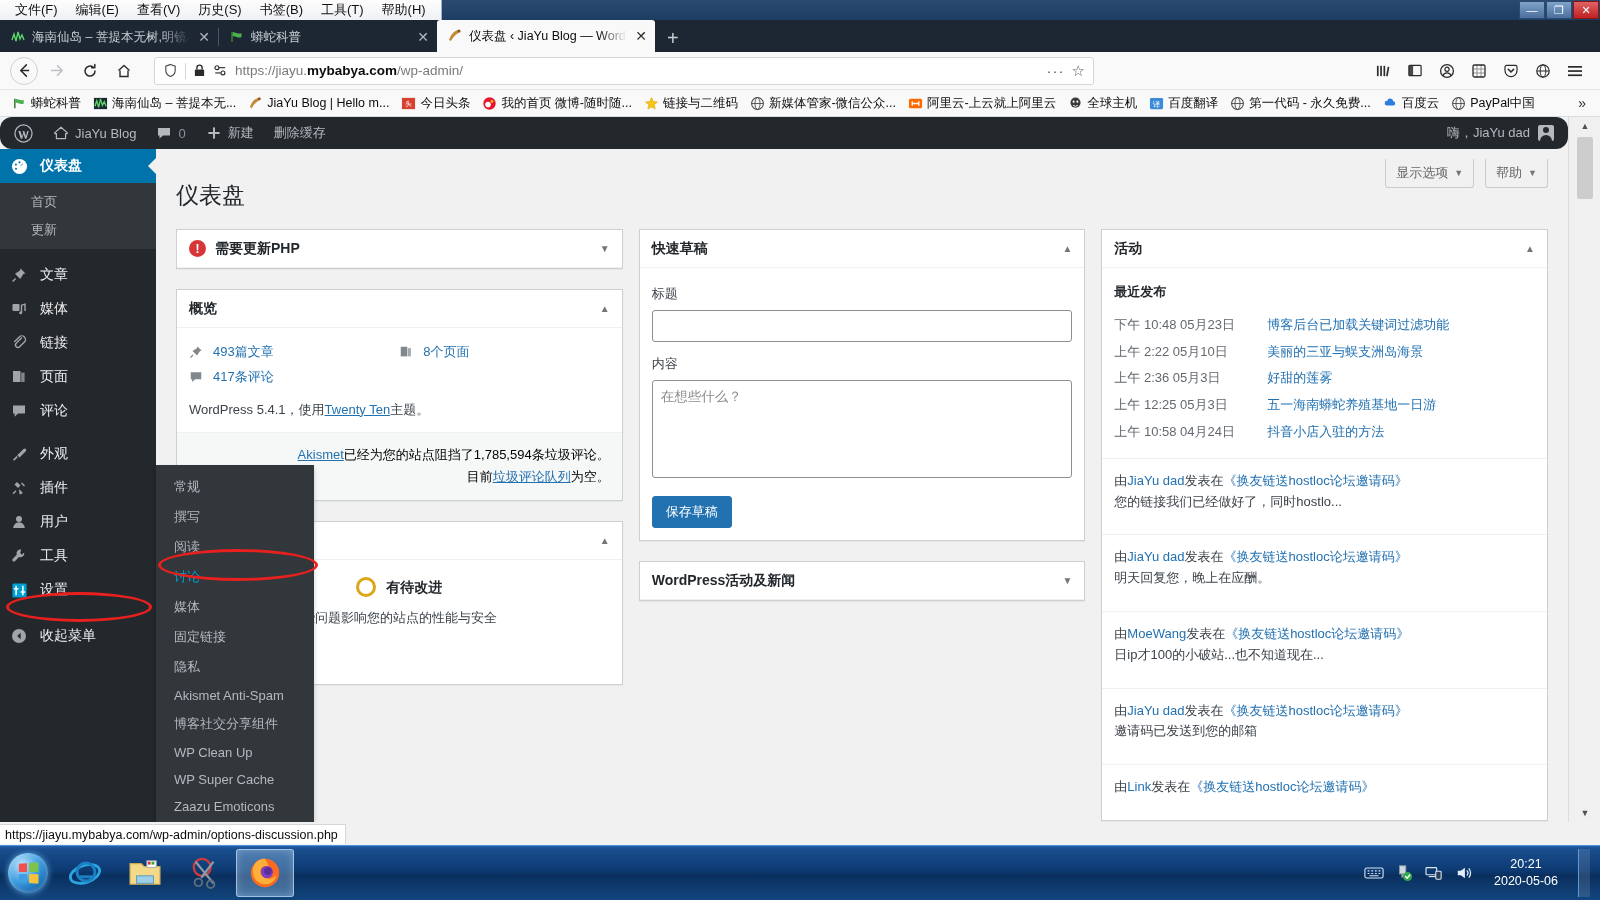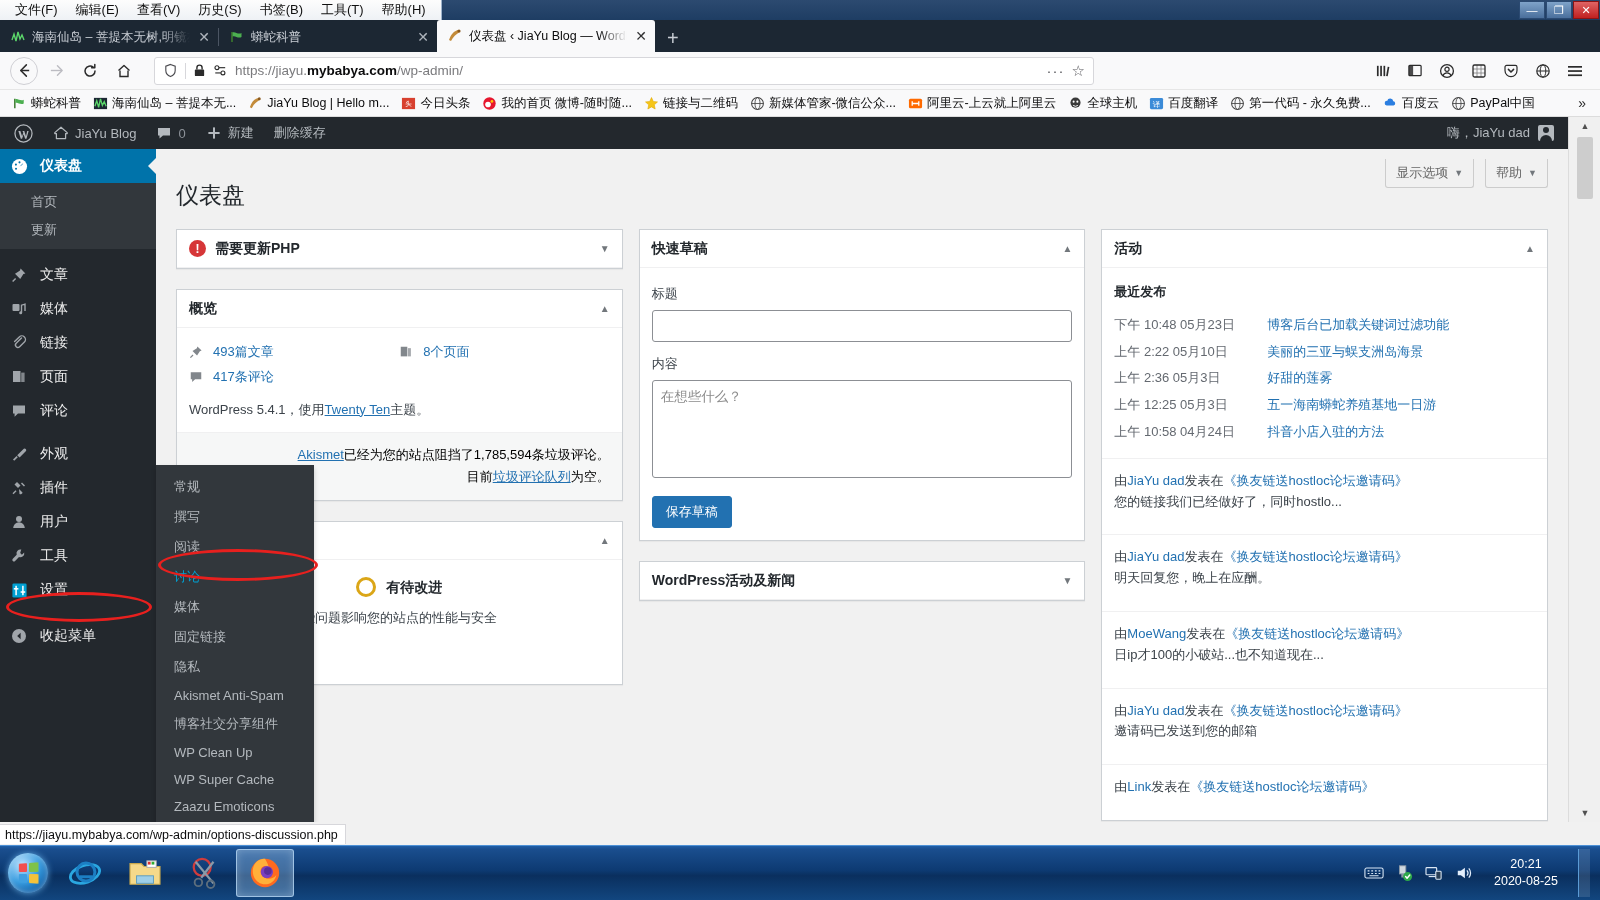--- a/index.html
+++ b/index.html
@@ -89,21 +89,21 @@
   }
   .bm { display:flex; align-items:center; gap:4px; padding:2px 6px; }
   .bm .bmico { width:15px; height:15px; flex:0 0 15px; }
   .bm .bmlbl { white-space:nowrap; }
   .bmchev { margin-left:auto; padding:0 8px; color:#2b2b2b; font-size:14px; }
 
   
   .adminbar {
     position:absolute; top:117px; left:0; width:1568px; height:32px;
     background:#23282d; color:#b4b9be; display:flex; align-items:center;
-    font-size:13px; padding-left:4px;
+    font-size:13px; padding-left:4px;border-radius:12px;
   }
   .abitem { display:flex; align-items:center; gap:6px; padding:0 10px; height:32px; color:#b4b9be; }
   .abitem .abico { font-size:15px; color:#b4b9be; line-height:1; }
   .abright { margin-left:auto; display:flex; align-items:center; padding-right:14px; gap:8px; }
   .avatar { width:16px; height:16px; background:#b4b9be; border-radius:2px; position:relative; overflow:hidden; }
   .avatar:before { content:""; position:absolute; left:5px; top:2px; width:6px; height:6px; border-radius:50%; background:#23282d; }
   .avatar:after { content:""; position:absolute; left:2px; top:10px; width:12px; height:8px; border-radius:6px 6px 0 0; background:#23282d; }
 
   
   .wpwrap { position:absolute; top:149px; left:0; width:1568px; height:673px; background:#f1f1f1; overflow:hidden; }
@@ -970,19 +970,19 @@
       </span>
       <span class="tico">
         <svg width="18" height="16" viewBox="0 0 20 18">
             <path d="M3 6.5 h3.5 L11 3 v12 L6.5 11.5 H3 Z" fill="#e3eefb"></path>
             <path d="M13.2 6 a4.5 4.5 0 0 1 0 6" stroke="#e3eefb" stroke-width="1.4" fill="none"></path>
             <path d="M15.4 3.8 a7.8 7.8 0 0 1 0 10.4" stroke="#e3eefb" stroke-width="1.4" fill="none"></path>
           </svg>
       </span>
       <span class="clock">
         <div>20:21</div>
-        <div>2020-08-25</div>
+        <div>2020-05-06</div>
       </span>
       <span class="showdesk"></span>
     </div>
   </div>
 
 </div>
 
 </body></html>

